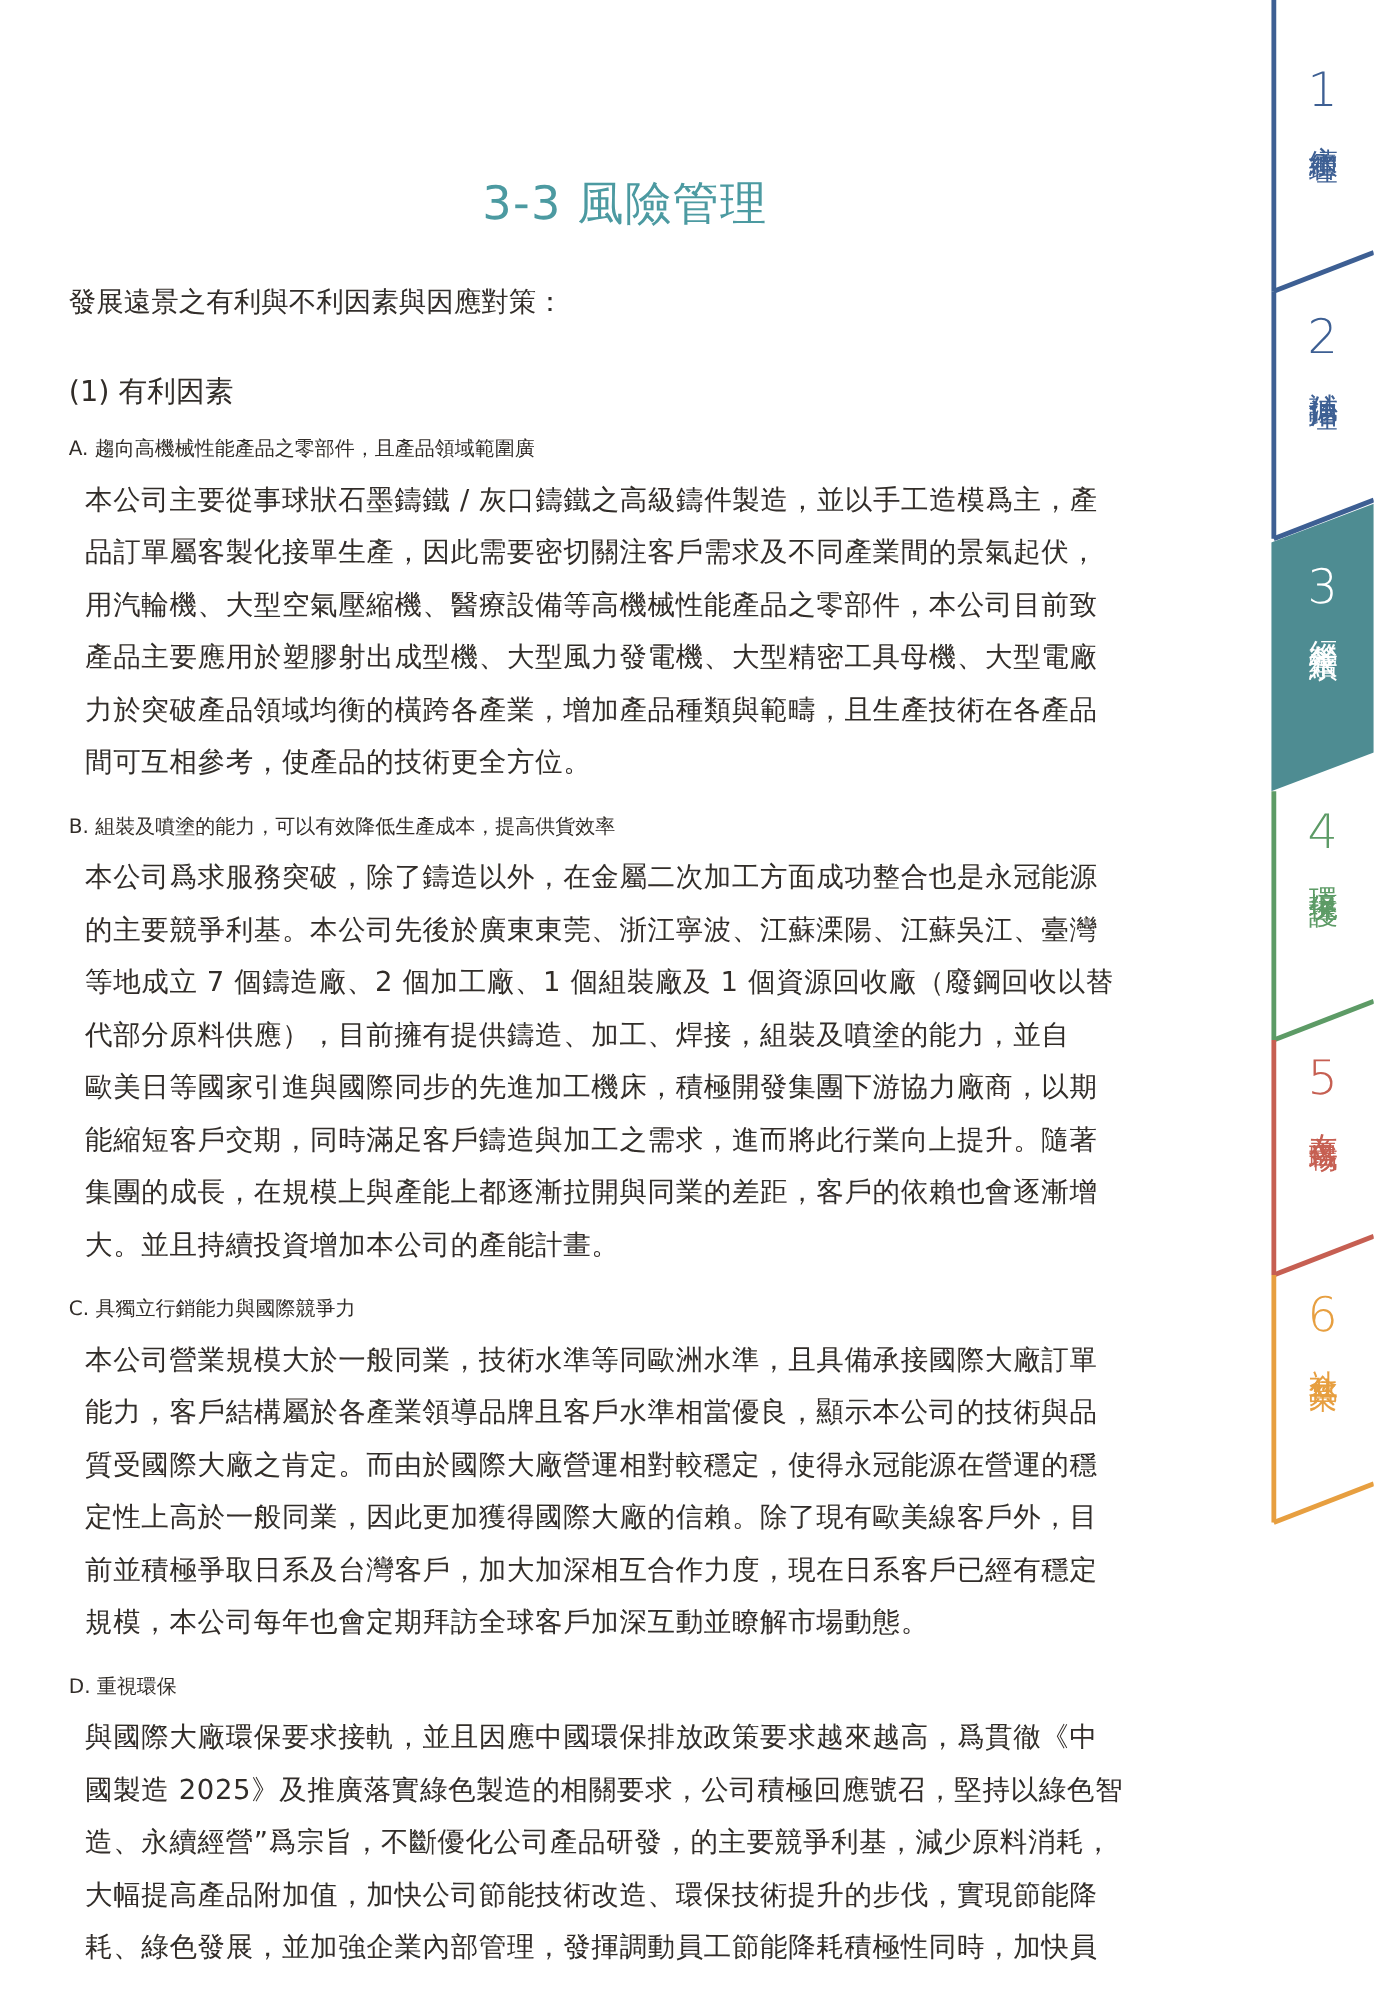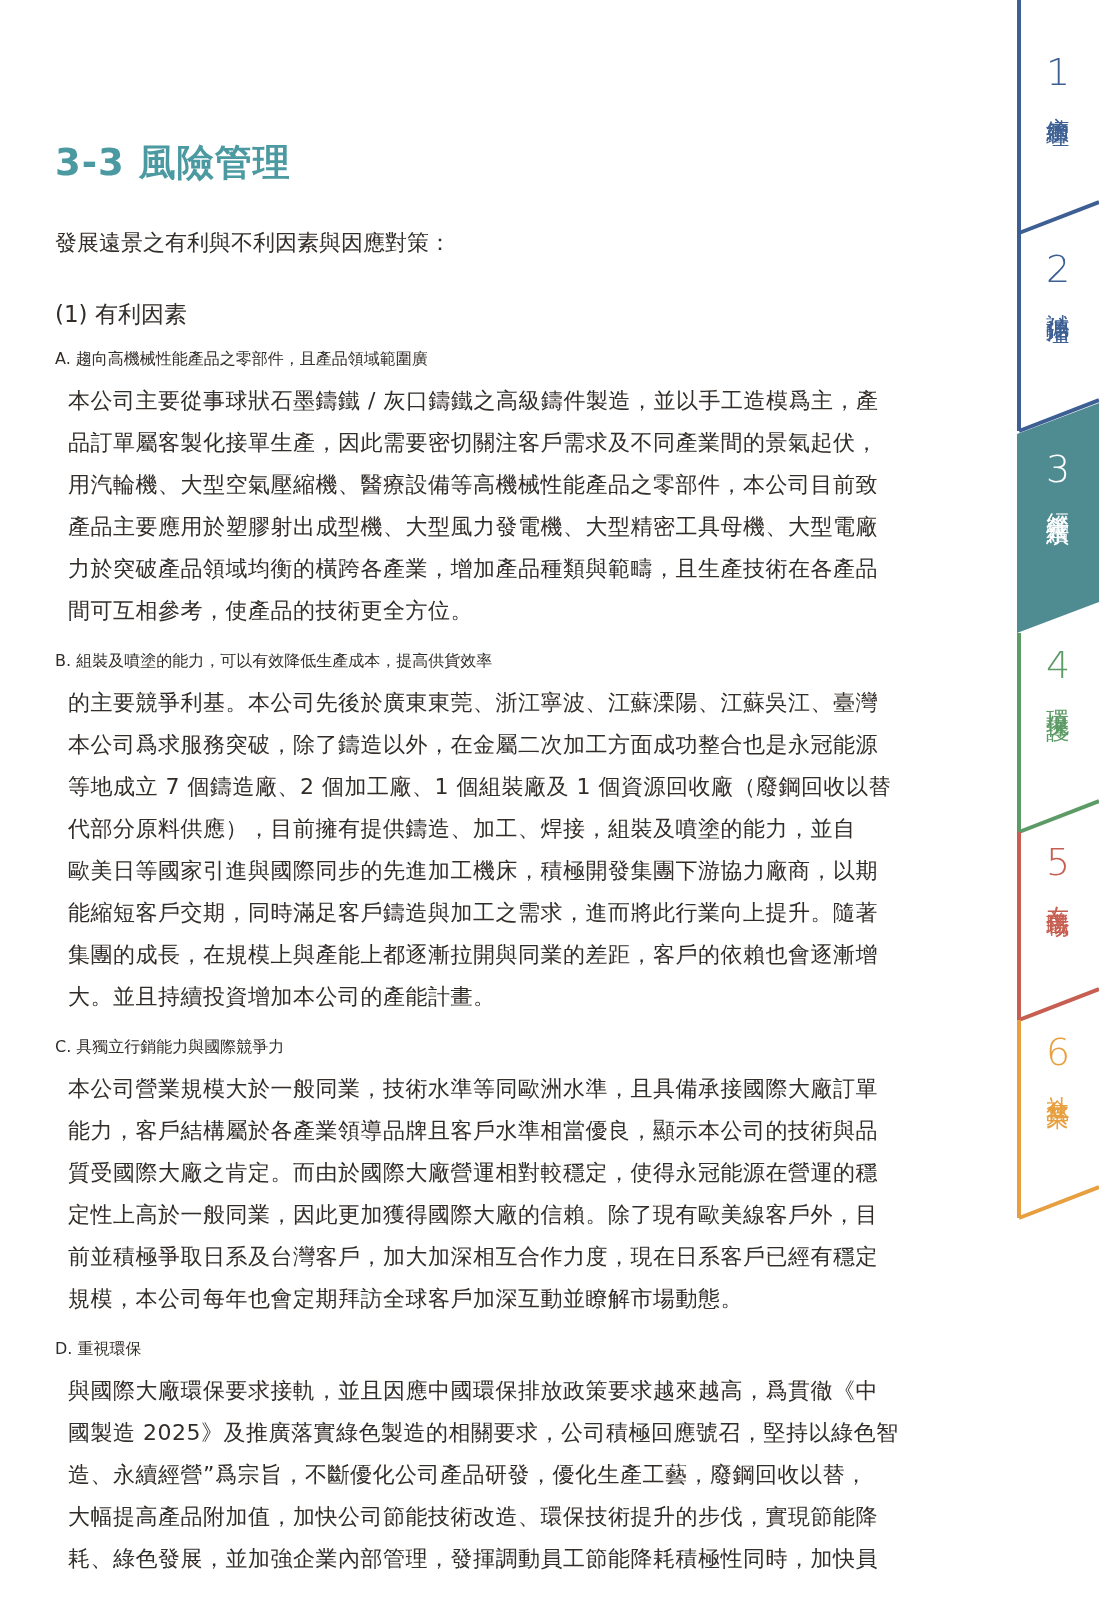--- a/index.html
+++ b/index.html
@@ -7,21 +7,21 @@
     width:1099px;height:1600px;overflow:hidden;position:relative;
     background:#ffffff;
     font-family:"DejaVu Sans","Liberation Sans",sans-serif;
     -webkit-font-smoothing:antialiased;
   }
   
   .main{
     position:absolute;left:55px;top:140px;width:890px;color:#322d29;
   }
   .page-title{
-    margin:0;font-size:37px;line-height:46px;font-weight:bold;letter-spacing:1px;
+    margin:0;font-size:37px;line-height:46px;font-weight:normal;letter-spacing:1px;text-align:center;
   }
   .intro{
     margin:42px 0 0 0;font-size:22px;line-height:30px;
   }
   .subsection-heading{
     margin:40px 0 0 0;font-size:23px;line-height:32px;font-weight:normal;
   }
   .section{margin:0;}
   .sec-heading{
     margin-top:8px;font-size:16px;line-height:42px;white-space:nowrap;
@@ -64,22 +64,22 @@
           <div class="p-line">品訂單屬客製化接單生產，因此需要密切關注客戶需求及不同產業間的景氣起伏，</div>
           <div class="p-line">用汽輪機、大型空氣壓縮機、醫療設備等高機械性能產品之零部件，本公司目前致</div>
           <div class="p-line">產品主要應用於塑膠射出成型機、大型風力發電機、大型精密工具母機、大型電廠</div>
           <div class="p-line">力於突破產品領域均衡的橫跨各產業，增加產品種類與範疇，且生產技術在各產品</div>
           <div class="p-line">間可互相參考，使產品的技術更全方位。</div>
         </div>
       </div>
       <div class="section">
         <div class="sec-heading">B. 組裝及噴塗的能力，可以有效降低生產成本，提高供貨效率</div>
         <div class="sec-body">
+          <div class="p-line">本公司爲求服務突破，除了鑄造以外，在金屬二次加工方面成功整合也是永冠能源</div>
           <div class="p-line">的主要競爭利基。本公司先後於廣東東莞、浙江寧波、江蘇溧陽、江蘇吳江、臺灣</div>
-          <div class="p-line">本公司爲求服務突破，除了鑄造以外，在金屬二次加工方面成功整合也是永冠能源</div>
           <div class="p-line">等地成立 7 個鑄造廠、2 個加工廠、1 個組裝廠及 1 個資源回收廠（廢鋼回收以替</div>
           <div class="p-line">代部分原料供應），目前擁有提供鑄造、加工、焊接，組裝及噴塗的能力，並自</div>
           <div class="p-line">歐美日等國家引進與國際同步的先進加工機床，積極開發集團下游協力廠商，以期</div>
           <div class="p-line">能縮短客戶交期，同時滿足客戶鑄造與加工之需求，進而將此行業向上提升。隨著</div>
           <div class="p-line">集團的成長，在規模上與產能上都逐漸拉開與同業的差距，客戶的依賴也會逐漸增</div>
           <div class="p-line">大。並且持續投資增加本公司的產能計畫。</div>
         </div>
       </div>
       <div class="section">
         <div class="sec-heading">C. 具獨立行銷能力與國際競爭力</div>
@@ -90,21 +90,21 @@
           <div class="p-line">定性上高於一般同業，因此更加獲得國際大廠的信賴。除了現有歐美線客戶外，目</div>
           <div class="p-line">前並積極爭取日系及台灣客戶，加大加深相互合作力度，現在日系客戶已經有穩定</div>
           <div class="p-line">規模，本公司每年也會定期拜訪全球客戶加深互動並瞭解市場動態。</div>
         </div>
       </div>
       <div class="section">
         <div class="sec-heading">D. 重視環保</div>
         <div class="sec-body">
           <div class="p-line">與國際大廠環保要求接軌，並且因應中國環保排放政策要求越來越高，爲貫徹《中</div>
           <div class="p-line">國製造 2025》及推廣落實綠色製造的相關要求，公司積極回應號召，堅持以綠色智</div>
-          <div class="p-line">造、永續經營”爲宗旨，不斷優化公司產品研發，優化生產工藝，廢鋼回收以替，</div>
+          <div class="p-line">造、永續經營”爲宗旨，不斷優化公司產品研發，的主要競爭利基，減少原料消耗，</div>
           <div class="p-line">大幅提高產品附加值，加快公司節能技術改造、環保技術提升的步伐，實現節能降</div>
           <div class="p-line">耗、綠色發展，並加強企業內部管理，發揮調動員工節能降耗積極性同時，加快員</div>
         </div>
       </div>
     </div>
 </div>
 
 <aside class="tabbar">
   <svg id="tabsvg" width="82" height="1600" viewBox="0 0 82 1600">
       <line x1="2" y1="0" x2="2" y2="233" stroke="#3d5f93" stroke-width="4"></line>

